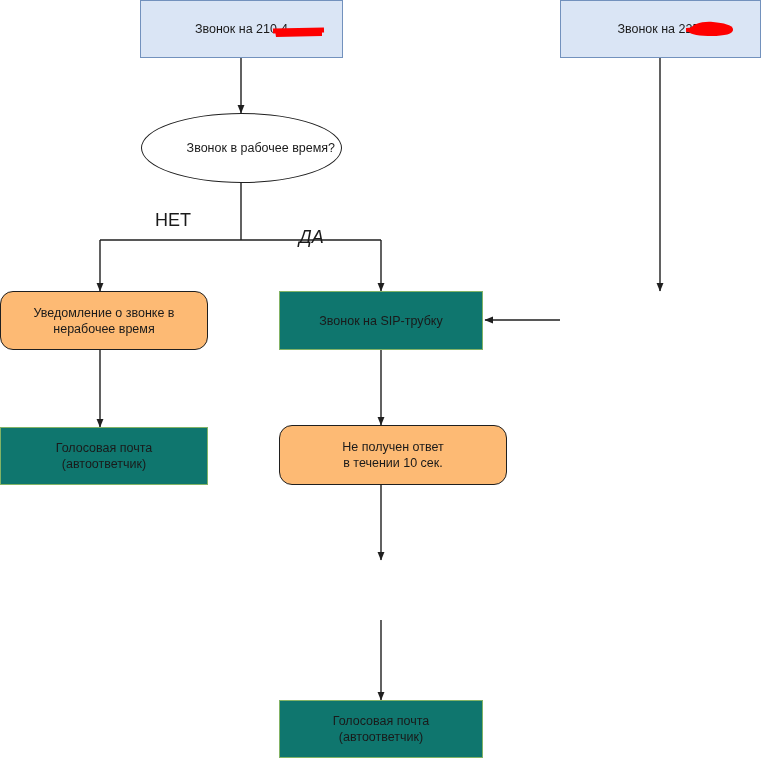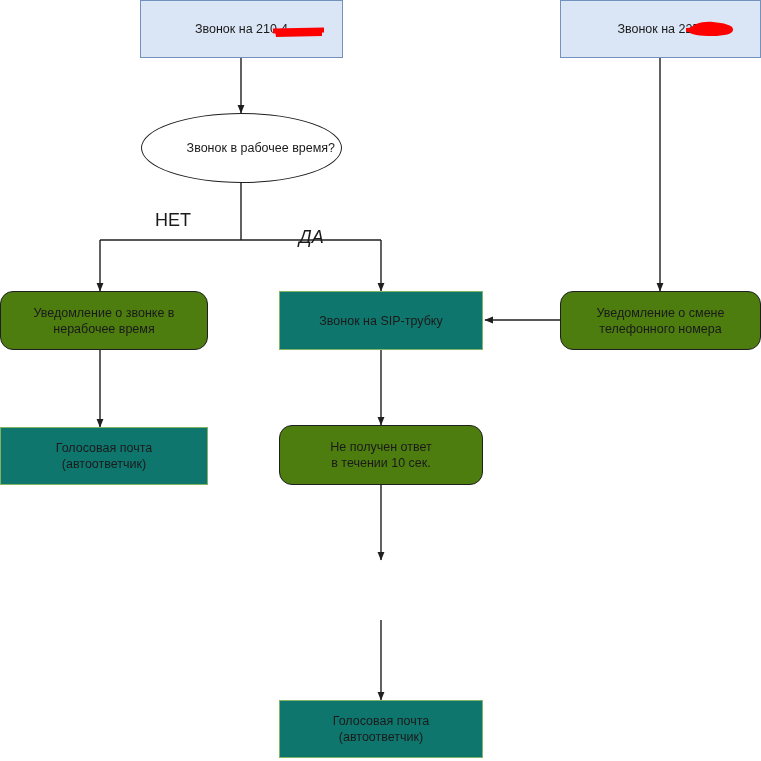--- a/index.html
+++ b/index.html
@@ -39,21 +39,21 @@
   }
   .node-blue {
     background: #dae5f5;
     border: 1px solid #7291bd;
   }
   .node-green {
     background: #0f766e;
     border: 1px solid #82b366;
   }
   .node-white-round {
-    background: #4d7c0f;
+    background: #fdba74;
     border: 1px solid #1f1f1f;
     border-radius: 13px;
   }
   .node-ellipse {
     background: #ffffff;
     border: 1px solid #1f1f1f;
     border-radius: 50%;
   }
   .edge-label {
     position: absolute;
@@ -135,31 +135,27 @@
 
   <div class="node node-white-round" style="left:0px; top:291px; width:208px; height:59px;">
     <span class="node-text">Уведомление о звонке в
 нерабочее время</span>
   </div>
 
   <div class="node node-green" style="left:279px; top:291px; width:204px; height:59px;">
     <span class="node-text">Звонок на SIP-трубку</span>
   </div>
 
-  <div class="node node-white-round" style="left:560px; top:291px; width:201px; height:59px;">
-    <span class="node-text">Уведомление о смене
-телефонного номера</span>
-  </div>
 
   <div class="node node-green" style="left:0px; top:427px; width:208px; height:58px;">
     <span class="node-text">Голосовая почта
 (автоответчик)</span>
   </div>
 
-  <div class="node node-white-round" style="left:279px; top:425px; width:204px; height:60px;justify-content:center;">
+  <div class="node node-white-round" style="left:279px; top:425px; width:228px; height:60px;justify-content:center;">
     <span class="node-text">Не получен ответ
 в течении 10 сек.</span>
   </div>
 
 
   <div class="node node-green" style="left:279px; top:700px; width:204px; height:58px;">
     <span class="node-text">Голосовая почта
 (автоответчик)</span>
   </div>
 

